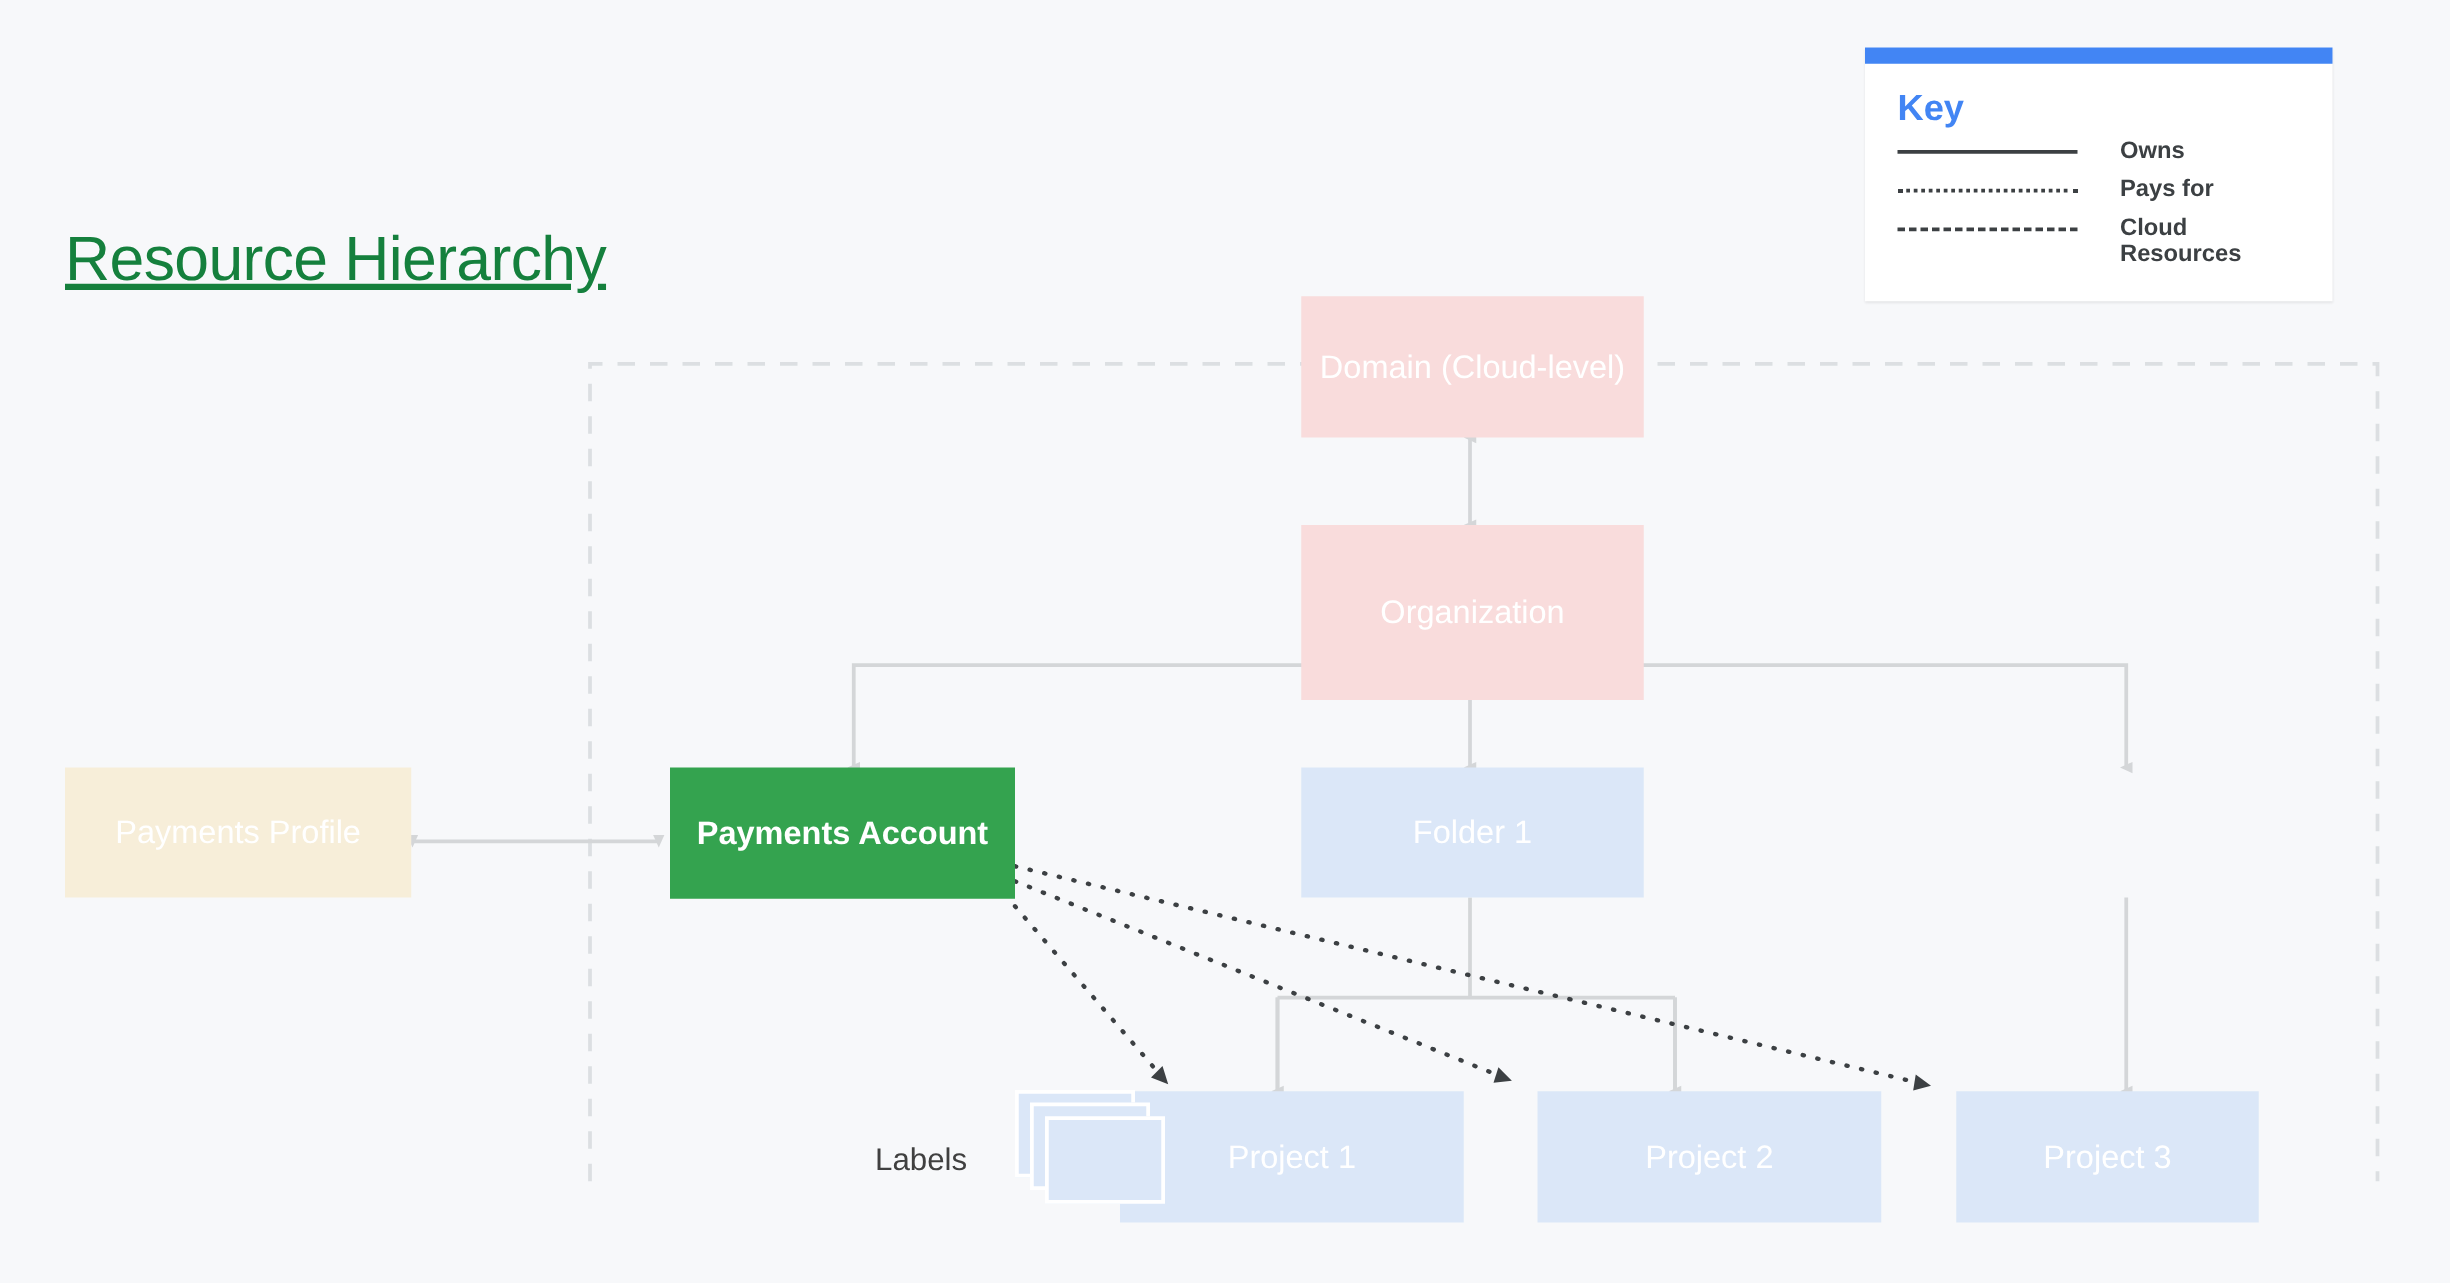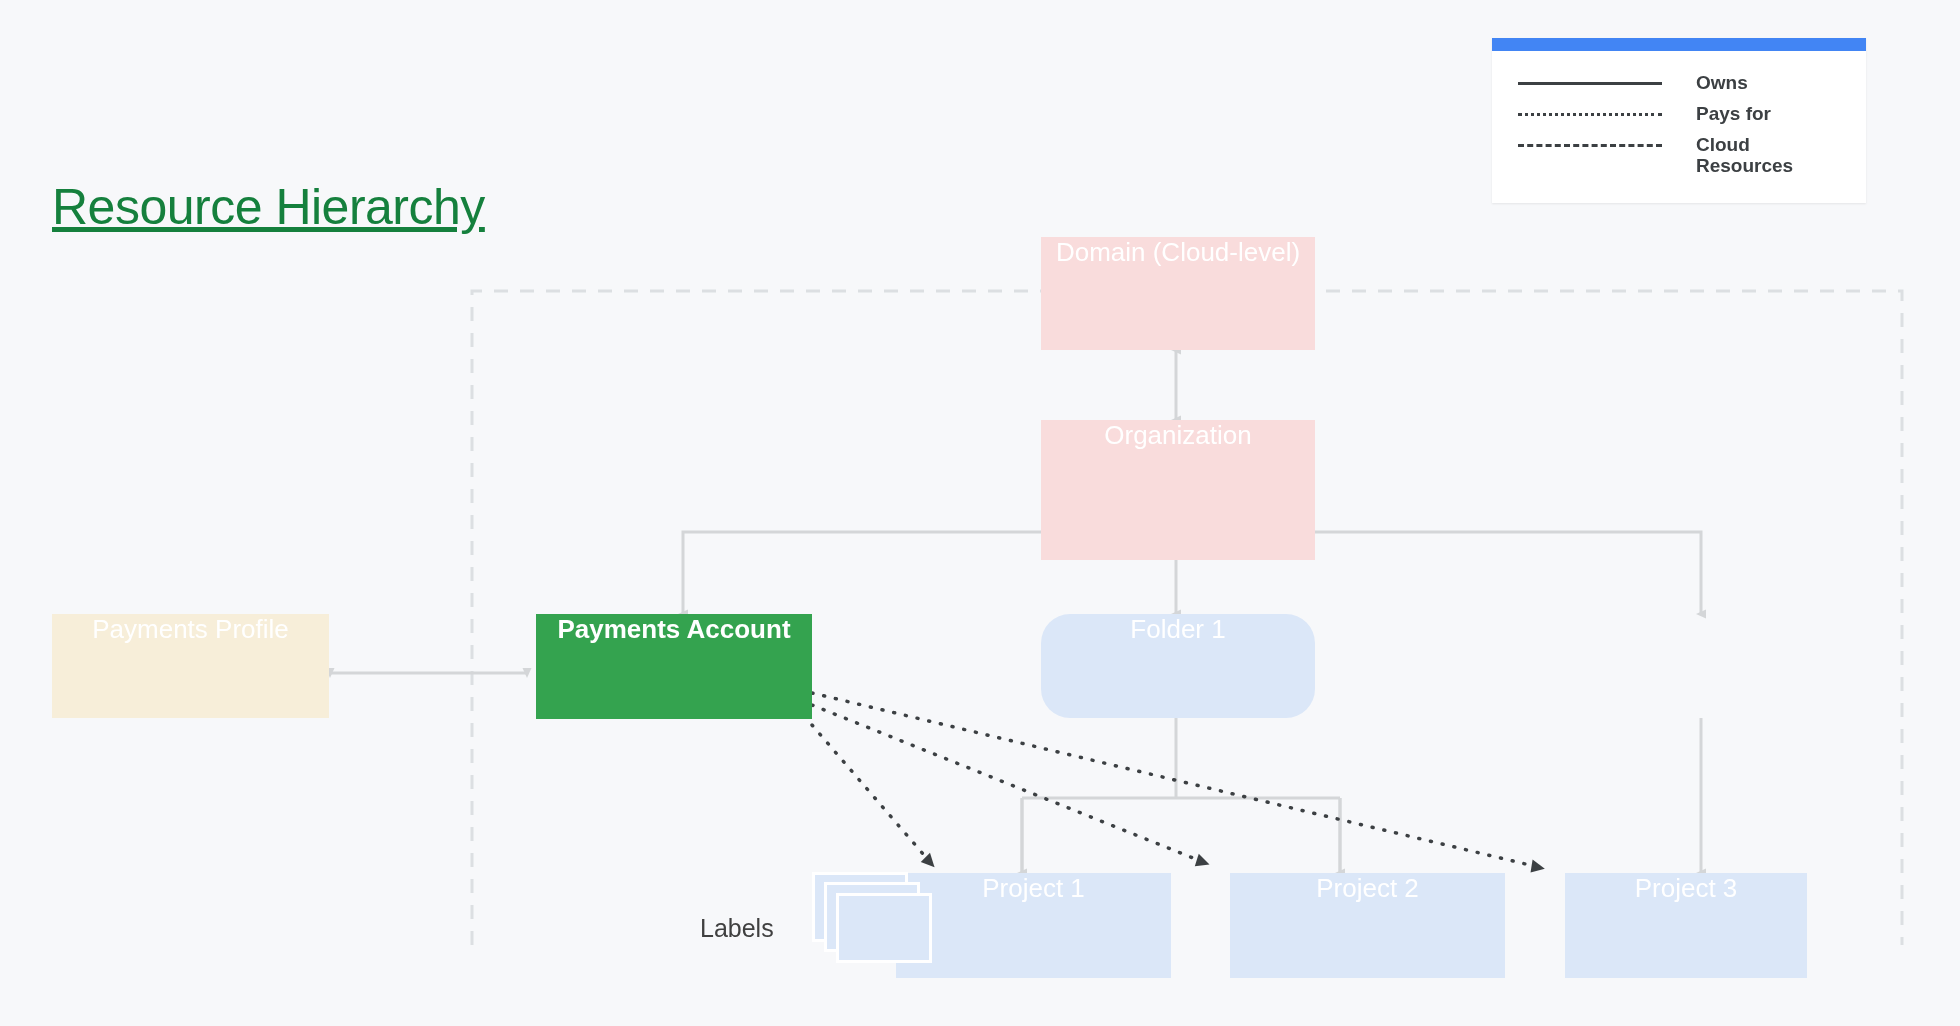--- a/index.html
+++ b/index.html
@@ -86,20 +86,21 @@
     color: #3c4043;
     line-height: 1.1;
     padding-left: 34px;
     max-width: 150px;
   }
 
   
   .node {
     position: absolute;
     display: flex;
+    align-items: center;
     justify-content: center;
     box-sizing: border-box;
     font-size: 26px;
     color: #ffffff;
     text-align: center;
     line-height: 1.2;
   }
   .node-pink   { background: #f9dcdc; }
   .node-blue   { background: #dbe7f8; }
   .node-cream  { background: #f7eed9; }
@@ -144,20 +145,21 @@
 </head>
 <body>
 
 <div id="stage">
 
   <div id="page-title">Resource Hierarchy</div>
 
   <div id="legend">
     <div id="legend-accent"></div>
     <div id="legend-body">
+      <div id="legend-title">Key</div>
 
       <div class="legend-row">
         <span class="legend-swatch sw-solid"></span>
         <span class="legend-label">Owns</span>
       </div>
 
       <div class="legend-row">
         <span class="legend-swatch sw-dotted"></span>
         <span class="legend-label">Pays for</span>
       </div>
@@ -214,21 +216,21 @@
   </div>
 
   <div class="node node-cream" style="left:52px; top:614px; width:277px; height:104px;">
     <span>Payments Profile</span>
   </div>
 
   <div class="node node-green" style="left:536px; top:614px; width:276px; height:105px;">
     <span>Payments Account</span>
   </div>
 
-  <div class="node node-blue" style="left:1041px; top:614px; width:274px; height:104px;border-radius:29px;">
+  <div class="node node-blue" style="left:1041px; top:614px; width:274px; height:104px;">
     <span>Folder 1</span>
   </div>
 
 
   <div class="node node-blue" style="left:896px; top:873px; width:275px; height:105px;">
     <span>Project 1</span>
   </div>
 
   <div class="node node-blue" style="left:1230px; top:873px; width:275px; height:105px;">
     <span>Project 2</span>

